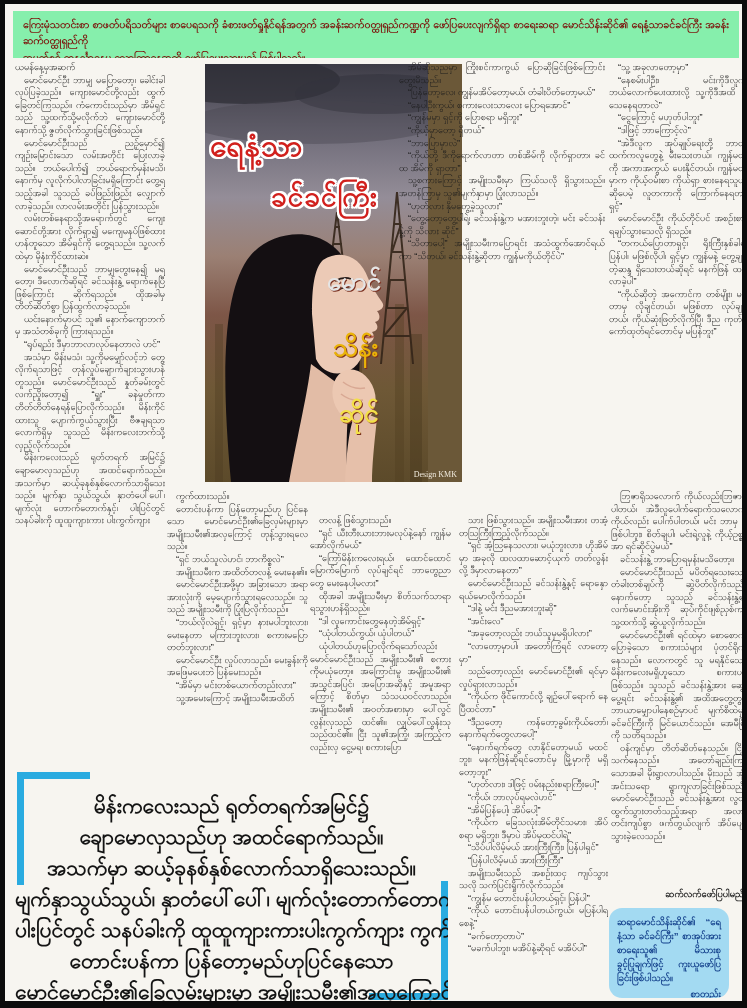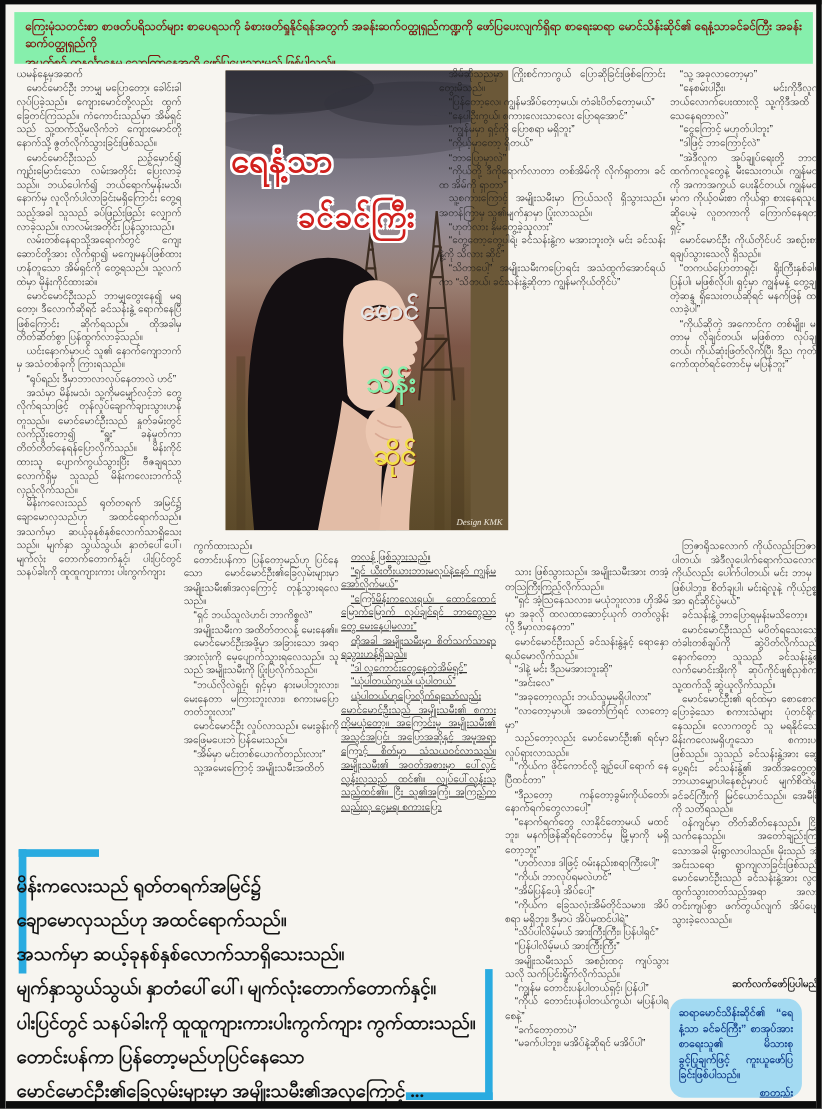--- a/index.html
+++ b/index.html
@@ -11,41 +11,41 @@
   #header-box{left:8px;top:7px;width:726px;height:47px;background:#f4c9ba;padding:5px 10px;overflow:hidden;}
   #header-box p{margin:0;font-size:10.6px;font-weight:bold;color:#7c150d;line-height:1.55;text-align:justify;}
   
   .col{overflow:hidden;}
   .col p{margin:0;font-size:9.2px;line-height:12.6px;text-align:justify;text-indent:9px;}
   .col p.lead{text-indent:0;}
   #col1{left:10px;top:57px;width:150px;height:706px;}
   #colA{left:394px;top:57px;width:206px;height:423px;}
   #colB{left:604px;top:57px;width:138px;height:423px;}
   #col2{left:162px;top:486px;width:141px;height:276px;}
-  #col3{left:305px;top:496px;width:141px;height:276px;text-decoration:underline;}
+  #col3{left:305px;top:510px;width:141px;height:276px;}
   #col4{left:454px;top:486px;width:149px;height:508px;margin-top:24px;}
   #col5{left:606px;top:486px;width:136px;height:396px;}
   #continued-note{left:606px;top:884px;width:136px;font-size:9.4px;font-weight:bold;text-align:right;}
   
   #cover{left:162px;top:60px;width:257px;height:418px;overflow:hidden;background:#6b5838;margin-left:38px;}
   #cover svg{position:absolute;left:0;top:0;}
   .cover-title{position:absolute;font-weight:bold;color:#d1201d;white-space:nowrap;
     text-shadow:-2px 0 0 #fff,2px 0 0 #fff,0 -2px 0 #fff,0 2px 0 #fff,-2px -2px 0 #fff,2px 2px 0 #fff,-2px 2px 0 #fff,2px -2px 0 #fff;}
   #cover-title-1{left:5px;top:62px;font-size:30px;letter-spacing:1px;}
   #cover-title-2{left:66px;top:114px;font-size:28px;letter-spacing:1px;}
   .cover-author{position:absolute;font-weight:bold;color:#f3e048;font-size:26px;white-space:nowrap;
     text-shadow:1px 1px 0 #7a3020;}
   #author-1{left:122px;top:200px;}
   #author-2{left:128px;top:266px;}
   #author-3{left:134px;top:332px;}
-  #cover-credit{position:absolute;right:5px;bottom:3px;font-size:8px;font-style:italic;color:#efe9dc;
+  #cover-credit{position:absolute;right:5px;bottom:3px;font-size:8px;color:#efe9dc;
     font-family:"Liberation Serif",serif;}
   
   #quote-box{left:10px;top:764px;width:433px;height:234px;overflow:hidden;}
-  .quote-line{margin:0;font-size:17px;font-weight:bold;line-height:31px;white-space:nowrap;color:#141414;font-family:Liberation Serif, serif;}
+  .quote-line{margin:0;text-align:center;font-size:21px;font-weight:bold;line-height:31px;white-space:nowrap;color:#141414;}
   #quote-text{position:absolute;left:0;right:0;top:22px;}
   .bracket{position:absolute;}
   #bracket-tl{left:2px;top:4px;width:66px;height:106px;border-top:7px solid;border-left:7px solid;}
   #bracket-br{right:0;bottom:2px;width:72px;height:112px;border-bottom:7px solid;border-right:7px solid;}
   
   #editor-box{left:604px;top:904px;width:120px;height:90px;background:#a3daf2;padding:7px 8px;overflow:hidden;border-radius:13px;}
   #editor-box p{margin:0;font-size:9.6px;line-height:14px;color:#14418c;font-weight:bold;text-align:justify;}
   #editor-box .sig{text-align:right;margin-top:2px;text-decoration:underline;}
   
   #bottom-bar{left:0;top:997px;width:747px;height:11px;background:#0c0c0c;}
@@ -107,21 +107,21 @@
       <path d="M130,217 q9,-5 16,-2" stroke="#241a18" stroke-width="1.8" fill="none"></path>
       <path d="M158,272 q7,3 11,0" stroke="#b56352" stroke-width="2" fill="none"></path>
       <path d="M106,300 C102,332 94,364 84,418 L142,418 C141,372 142,346 147,330 Z" fill="#e2bca6"></path>
       <ellipse cx="149" cy="332" rx="21" ry="27" fill="#ecc8b2" transform="rotate(-18 149 332)"></ellipse>
       <path d="M140,418 C142,382 145,358 152,346 L172,354 C169,382 167,402 167,418 Z" fill="#e6c0aa"></path>
       <path d="M138,318 q10,8 22,6 M136,330 q10,8 22,6" stroke="#d8a893" stroke-width="1.5" fill="none"></path>
     </svg>
     <div class="cover-title" id="cover-title-1" style="color: rgb(209, 32, 29);">ရေနံ့သာ</div>
     <div class="cover-title" id="cover-title-2" style="color: rgb(209, 32, 29);">ခင်ခင်ကြီး</div>
     <div class="cover-author" id="author-1" style="color: #e5e5e5;">မောင်</div>
-    <div class="cover-author" id="author-2" style="color: #86efac;">သိန်း</div>
+    <div class="cover-author" id="author-2" style="color: #eab308;">သိန်း</div>
     <div class="cover-author" id="author-3" style="color: rgb(243, 224, 72);">ဆိုင်</div>
     <div id="cover-credit">Design KMK</div>
   </div>
 
   <div class="abs col" id="colA">
     <span><p class="">အိမ်ဆိုသညမှာ ကြိုးစင်ကာကွယ် ပြောဆိုခြင်းဖြစ်ကြောင်း တွေးမိသည်။</p><p class="">“ပြန်တော့လေ၊ ကျွန်မအိပ်တော့မယ်၊ တံခါးပိတ်တော့မယ်”</p><p class="">“နေပါဦးကွယ်၊ စကားလေးသာလေး ပြောရအောင်”</p><p class="">“ကျွန်မမှာ ရှင့်ကို ပြောစရာ မရှိဘူး”</p><p class="">“ကိုယ့်မှာတော့ ရှိတယ်”</p><p class="">“ဘာပြောမှာလဲ”</p><p class="">“ကိုယ်တို့ ဒီကိုရောက်လာတာ တစ်အိမ်ကို လိုက်ရှာတာ၊ ခင်ထ အိမ်ကို ရှာတာ”</p><p class="">သူ့စကားကြောင့် အမျိုးသမီးမှာ ကြယ်သလို ရှိသွားသည်။ အတန်ကြာမှ သူ၏မျက်နှာမှာ ပြုံးလာသည်။</p><p class="">“ဟုတ်လား နှိမတွေ့ခဲ့သူလား”</p><p class="">“တွေ့တော့တွေ့ပါရဲ့၊ ခင်သန်းနွဲ့က မအားဘူးတဲ့၊ မင်း ခင်သန်းနွဲ့ကို သိလား ဆိုင်”</p><p class="">“သိတာပေါ့” အမျိုးသမီးကပြောရင်း အသံထွက်အောင်ရယ်ကာ “သိတယ်၊ ခင်သန်းနွဲ့ဆိုတာ ကျွန်မကိုယ်တိုင်ပဲ”</p></span>
   </div>
   <div class="abs col" id="colB">
     <span><p class="">“သူ့ အခုလာတော့မှာ”</p><p class="">“နေစမ်းပါဦး၊ မင်းကိုဒီလူက ဘယ်လောက်ပေးထားလို့ သူ့ကိုဒီအထိ ရှိသေနေရတာလဲ”</p><p class="">“ငွေကြောင့် မဟုတ်ပါဘူး”</p><p class="">“ဒါဖြင့် ဘာကြောင့်လဲ”</p><p class="">“အဲဒီလူက အုပ်ချုပ်ရေးတို့ ဘာတို့ ထက်ကလူတွေနဲ့ မီးသေးတယ်၊ ကျွန်မတို့ကို အကာအကွယ် ပေးနိုင်တယ်၊ ကျွန်မတို့မှာက ကိုယ့်ဝမ်းစာ ကိုယ်ရှာ စားနေရသူယ်ဆိုပေမဲ့ လူတကာကို ကြောက်နေရတာရှင့်”</p><p class="">မောင်မောင်ဦး ကိုယ်တိုင်ပင် အစဉ်းစားရချပ်သွားသေလို ရှိသည်။</p><p class="">“တကယ်ပြောတာရှင့်၊ ရိုးကြီးနှစ်ခါရဲ့၊ ပြန်ပါ၊ မဖြစ်လိုပါ၊ ရှင့်မှာ ကျွန်မနဲ့ တွေ့ချင်တဲ့ဆန္ဒ ရှိသေးတယ်ဆိုရင် မနက်ဖြန် ထပ်လာခဲ့ပါ”</p><p class="">“ကိုယ်ဆိုတဲ့ အကောင်က တစ်မျိုး၊ မရတာမှ လိုချင်တယ်၊ မဖြစ်တာ လုပ်ချင်တယ်၊ ကိုယ်ဆုံးဖြတ်လိုက်ပြီ၊ ဒီည ကုတ်နဲ့ကော်ထုတ်ရင်တောင်မှ မပြန်ဘူး”</p></span>
   </div>

